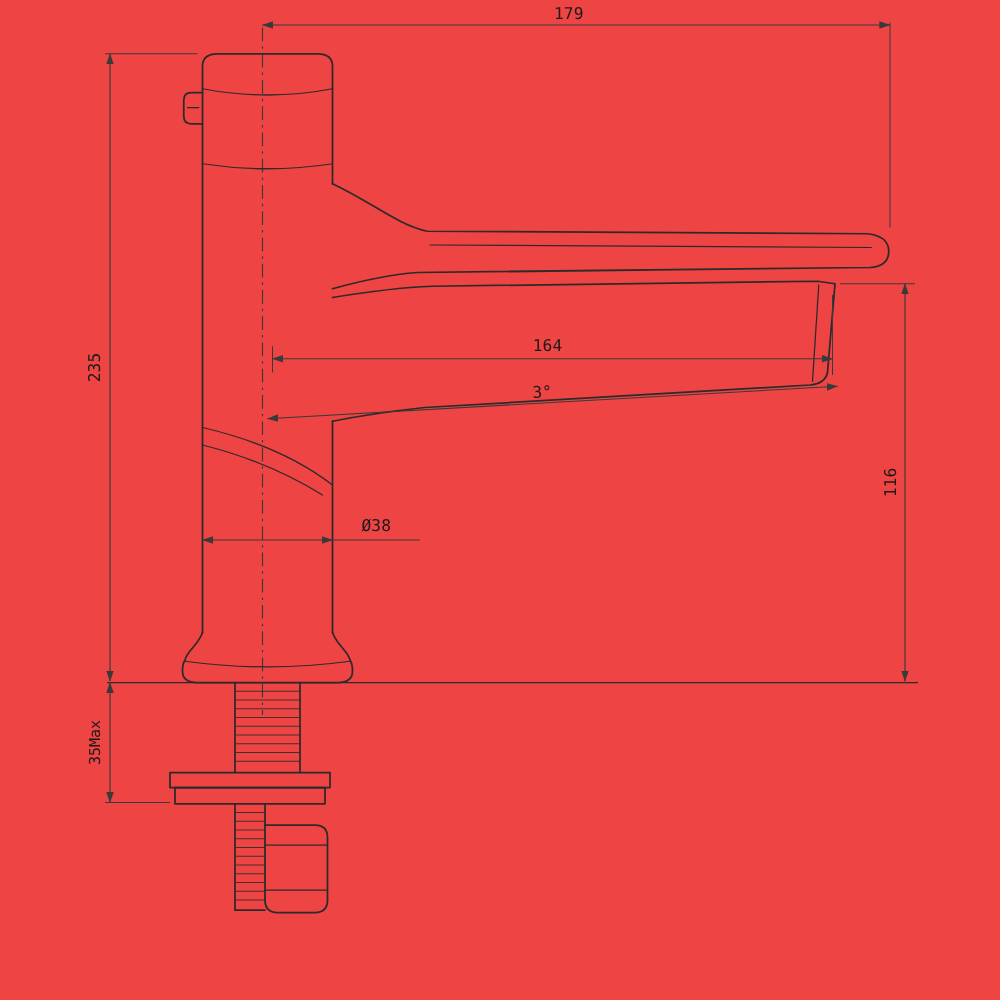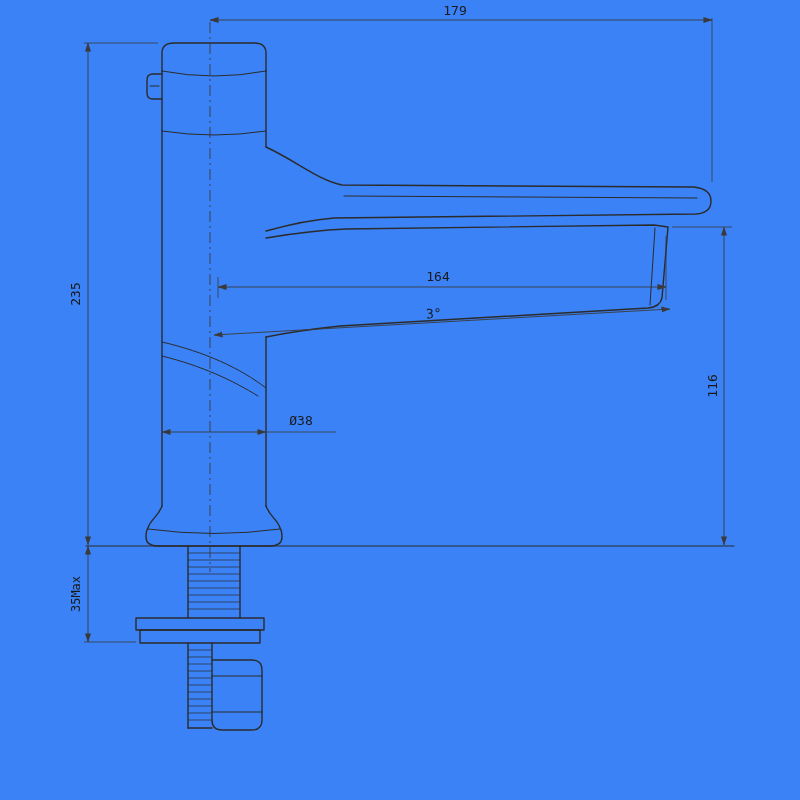--- a/index.html
+++ b/index.html
@@ -1,16 +1,16 @@
 <!DOCTYPE html>
 <html><head>
 <meta charset="utf-8">
 <style>
   html,body{margin:0;padding:0;background:#ffffff;}
-  .page{width:800px;height:800px;background:#3b82f6;position:relative;overflow:hidden;}
+  .page{width:800px;height:800px;background:#ef4444;position:relative;overflow:hidden;}
   svg{display:block;}
   .outline{fill:none;stroke:#2b2b2b;stroke-width:1.4;stroke-linecap:round;stroke-linejoin:round;}
   .thin{fill:none;stroke:#2b2b2b;stroke-width:1;stroke-linecap:round;}
   .thread{fill:none;stroke:#2b2b2b;stroke-width:0.7;}
   .dim{fill:none;stroke:#3a3a3a;stroke-width:0.9;}
   .ext{fill:none;stroke:#3a3a3a;stroke-width:0.8;}
   .cl{fill:none;stroke:#3a3a3a;stroke-width:0.9;stroke-dasharray:11 4 2 4;}
   .dim-text{font:13px "DejaVu Sans Mono", monospace;fill:#1a1a1a;text-anchor:middle;}
   .dim-text-sm{font:12px "DejaVu Sans Mono", monospace;fill:#1a1a1a;text-anchor:middle;}
 </style>

